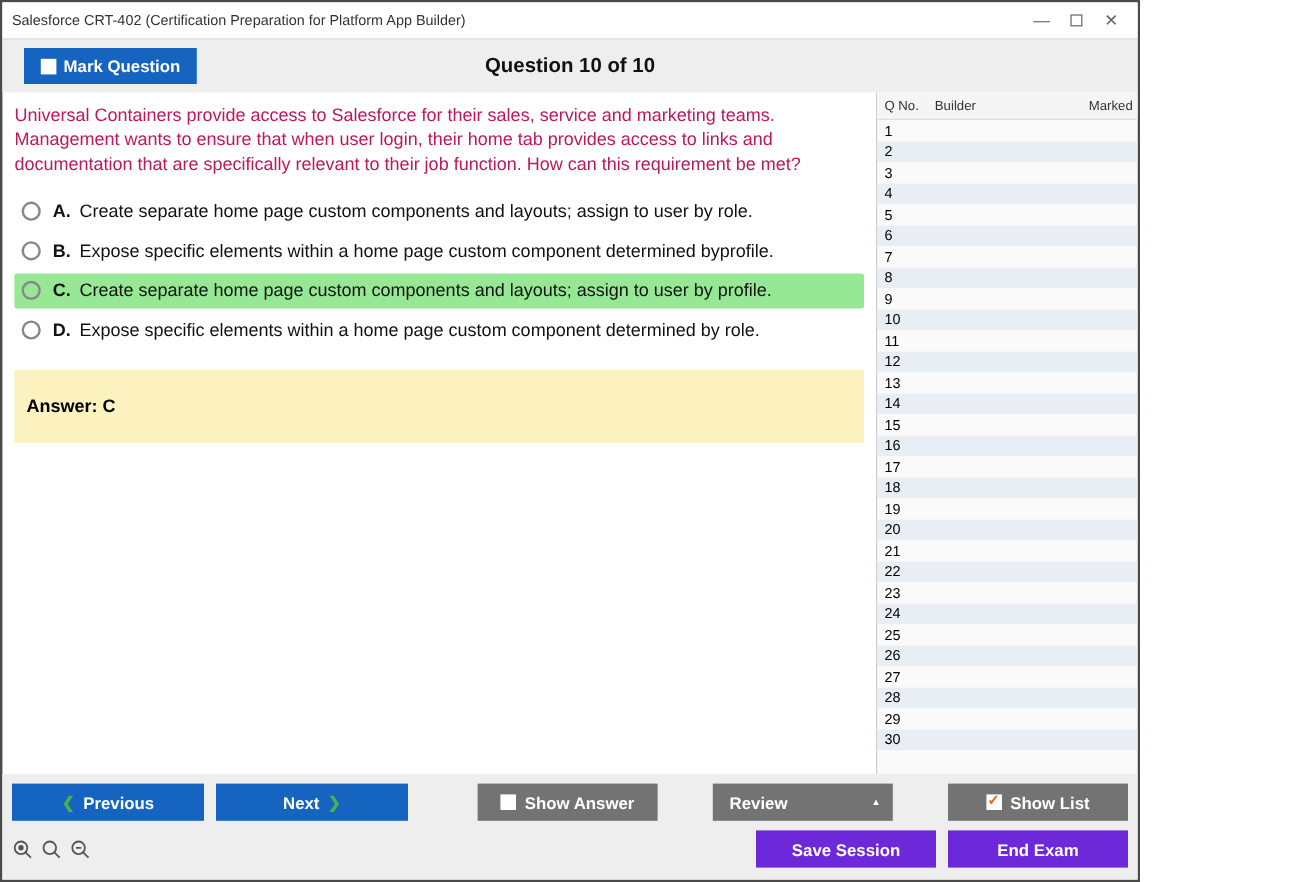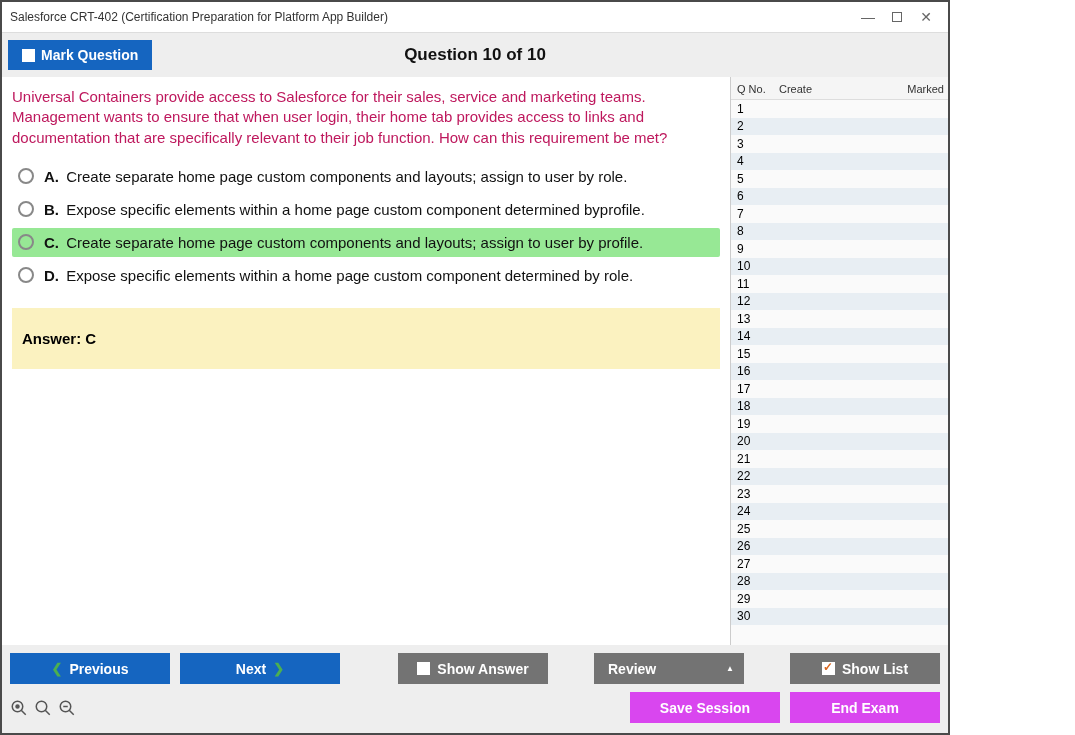--- a/index.html
+++ b/index.html
@@ -18,21 +18,21 @@
 .titlebar-text { flex: 1; }
 .titlebar-controls { display: flex; gap: 18px; align-items: center; padding-right: 8px; }
 .titlebar-btn { width: 12px; height: 12px; display: flex; align-items: center; justify-content: center; color: #666; font-size: 14px; cursor: pointer; }
 .titlebar-btn.min { border: none; }
 .titlebar-btn.max { border: 1px solid #666; width: 10px; height: 10px; }
 .titlebar-btn.close { font-size: 14px; }
 
 .header-bar {
   height: 45px; background: #eeeeee;
   display: flex; align-items: center;
-  padding: 0 6px; position: relative;
+  padding: 0 18px; position: relative;
   border-top: 1px solid #ddd;
 }
 .mark-btn {
   background: #1565c0; color: #fff;
   border: none; height: 30px; padding: 0 14px;
   font-size: 14px; font-weight: bold;
   display: flex; align-items: center; gap: 6px;
   cursor: pointer;
 }
 .mark-check {
@@ -104,21 +104,21 @@
 .btn {
   height: 31px; border: none; color: #fff;
   font-size: 14px; font-weight: bold;
   display: flex; align-items: center; justify-content: center;
   gap: 7px; cursor: pointer; padding: 0 14px;
 }
 .btn-blue { background: #1565c0; width: 160px; }
 .btn-orange { background: #737373; width: 150px; margin-left: 36px; }
 .btn-orange.review { justify-content: flex-start; padding-left: 14px; position: relative; }
 .btn-orange.review .caret { position: absolute; right: 10px; font-size: 8px; }
-.btn-navy { background: #d946ef; width: 150px; }
+.btn-navy { background: #6d28d9; width: 150px; }
 .chev { font-size: 13px; }
 .chev.green { color: #4caf50; font-weight: bold; }
 .show-check { width: 13px; height: 13px; background: #fff; display: inline-block; }
 .show-check.checked { background: #fff; position: relative; }
 .show-check.checked::after {
   content: "✓"; color: #d9661e; position: absolute;
   font-size: 12px; left: 1px; top: -2px; font-weight: bold;
 }
 .zoom-row { display: flex; gap: 6px; align-items: center; color: #555; }
 .zoom-icon { font-size: 18px; cursor: pointer; display: flex; align-items: center; }
@@ -173,21 +173,21 @@
           </div>
         </div>
       <div class="answer-box">
         <span>Answer: C</span>
       </div>
     </div>
 
     <div class="side-pane">
       <div class="side-header">
         <div class="col-qno">Q No.</div>
-        <div class="col-ans">Create</div>
+        <div class="col-ans">Builder</div>
         <div class="col-mark">Marked</div>
       </div>
       <div class="side-list" id="side-list">
           <div class="side-row">
             <div class="col-qno">1</div>
           </div>
           <div class="side-row">
             <div class="col-qno">2</div>
           </div>
           <div class="side-row">

